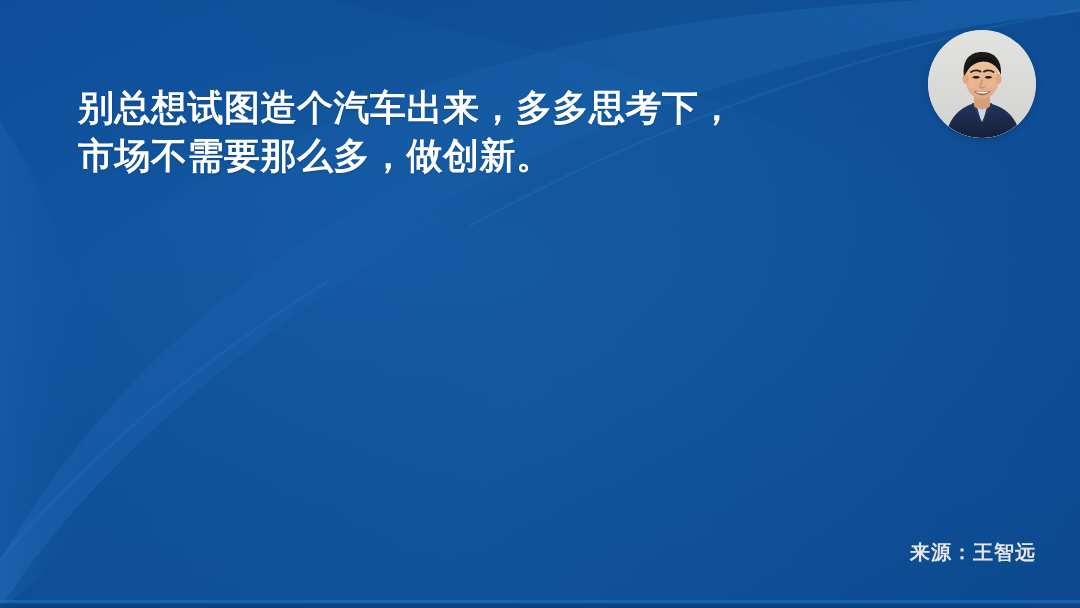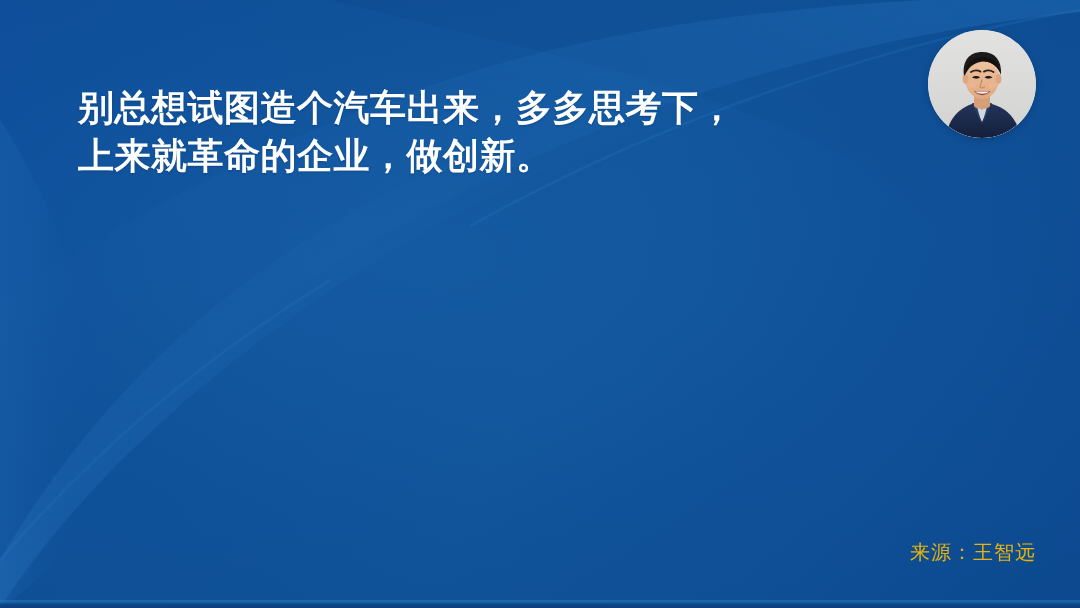--- a/index.html
+++ b/index.html
@@ -97,22 +97,22 @@
     height: 108px;
   }
 
   
   .source {
     position: absolute;
     right: 44px;
     bottom: 44px;
     font-size: 20px;
     line-height: 24px;
-    font-weight: 400;
-    color: #eab308;
+    font-weight: 700;
+    color: #e5e5e5;
     letter-spacing: 1px;
     white-space: nowrap;
     text-align: right;
   }
 </style>
 </head>
 <body>
 
 <div id="slide">
 
@@ -153,21 +153,21 @@
 
       <path d="M0,120 C60,210 96,330 96,430 C96,510 60,570 0,608 Z" fill="url(#sw4)"></path>
 
       <path d="M0,560 C90,455 200,360 330,280" stroke="#2a7ec9" stroke-opacity="0.20" stroke-width="3" fill="none"></path>
       <path d="M1080,10 C880,44 660,120 470,226" stroke="#3a8cd4" stroke-opacity="0.16" stroke-width="2.5" fill="none"></path>
     </svg>
   </div>
 
   <div class="quote">
     <div class="quote-line">别总想试图造个汽车出来，多多思考下，</div>
-    <div class="quote-line">上来就革命的企业，做创新。</div>
+    <div class="quote-line">市场不需要那么多，做创新。</div>
   </div>
 
   <div class="avatar">
     <svg viewBox="0 0 108 108" xmlns="http://www.w3.org/2000/svg" aria-hidden="true">
       <defs>
         <clipPath id="circleClip">
           <circle cx="54" cy="54" r="54"></circle>
         </clipPath>
         <linearGradient id="bgGray" x1="0" y1="0" x2="0" y2="1">
           <stop offset="0%" stop-color="#e2e2e0"></stop>

